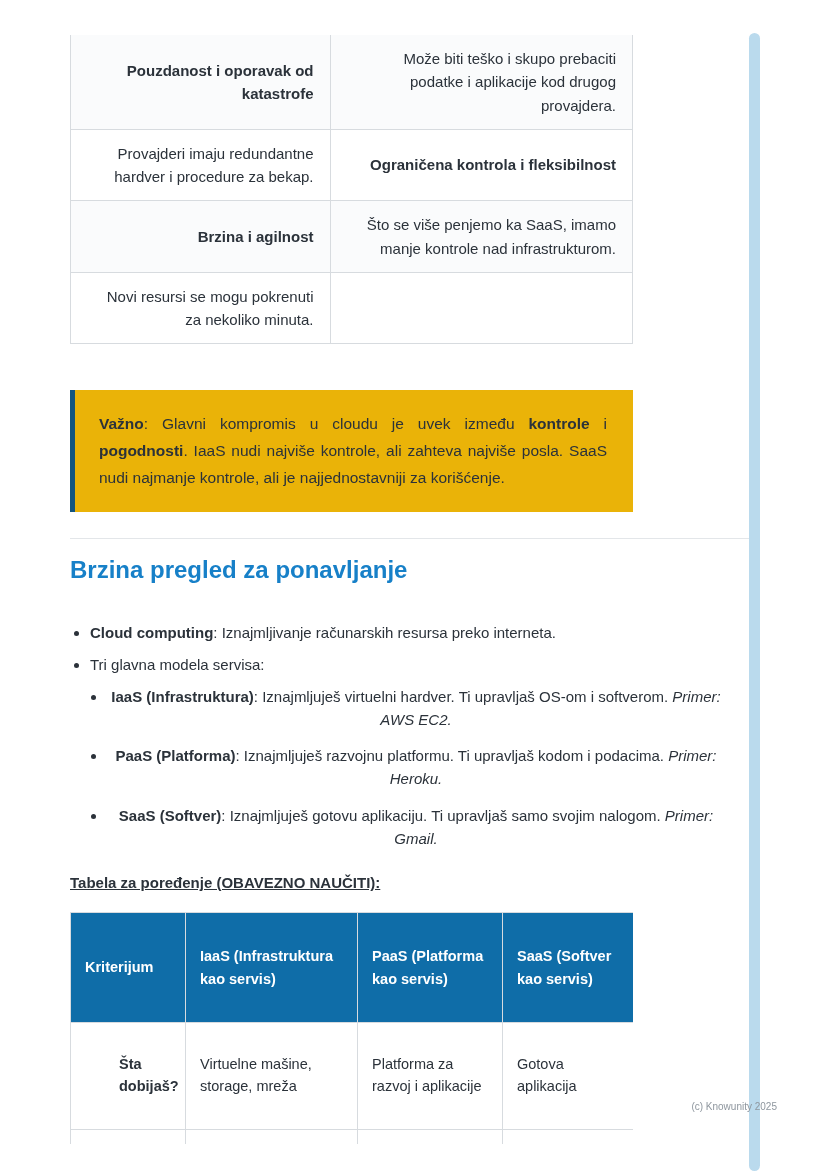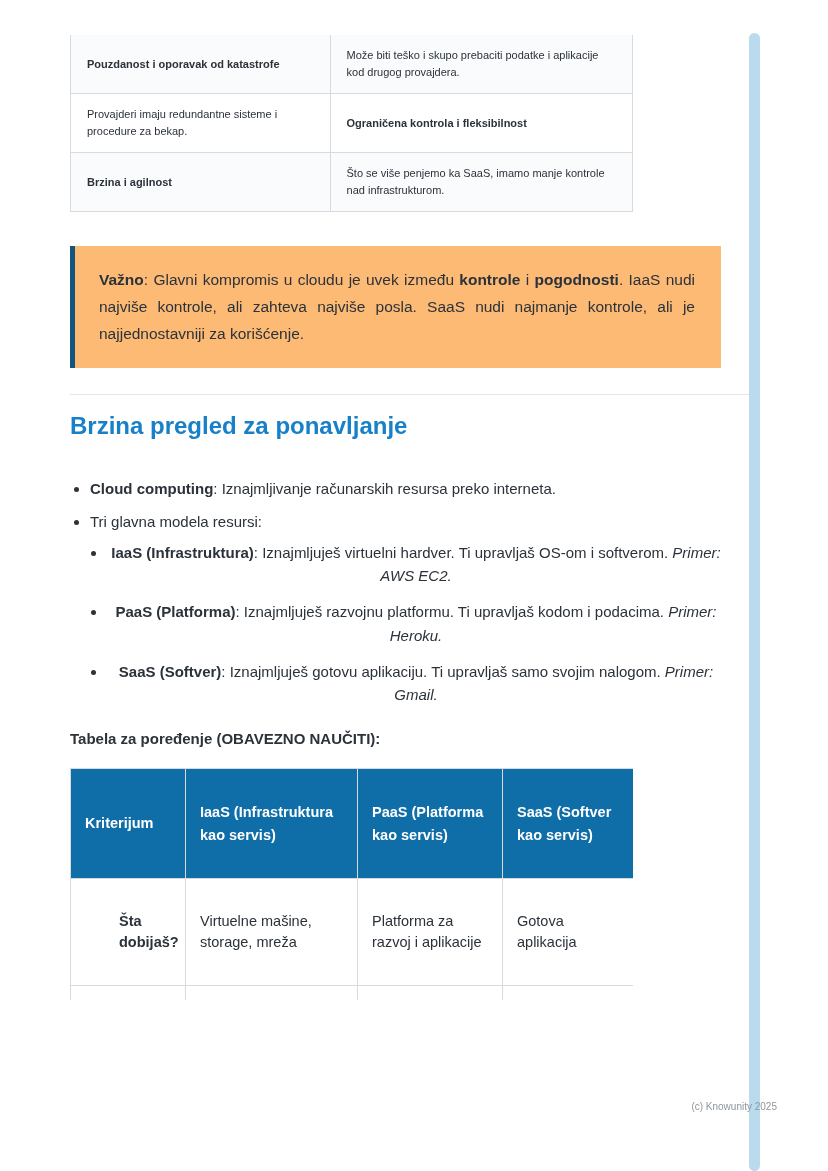--- a/index.html
+++ b/index.html
@@ -1,43 +1,43 @@
 <!DOCTYPE html>
 <html><head>
 <meta charset="utf-8">
 <style>
   * { margin:0; padding:0; box-sizing:border-box; }
   body { font-family:"Liberation Sans", sans-serif; background:#ffffff; }
   .page { position:relative; width:828px; height:1171px; background:#ffffff; overflow:hidden; color:#2b323a; }
   .content { position:absolute; left:70px; top:35px; width:690px; }
 
   
-  table.pros { border-collapse:collapse; width:563px; font-size:11px; }
+  table.pros { border-collapse:collapse; width:563px; font-size:15px;text-align:right; }
   table.pros td { border:1px solid #d7dbdf; padding:12px 16px; vertical-align:middle; line-height:1.55; }
   table.pros tr:first-child td { border-top:none; }
   table.pros td.cL { width:260px; }
   table.pros td.cR { width:303px; }
   table.pros tr:nth-child(odd) td { background:#fafbfc; }
   .b { font-weight:bold; }
 
   
-  .callout { margin-top:34px; width:651px; background:#fdba74; border-left:5px solid #14557e;
+  .callout { margin-top:46px; width:563px; background:#eab308; border-left:5px solid #14557e;
              padding:21px 26px 21px 24px; font-size:15.5px; line-height:1.72; text-align:justify; }
 
   .divider { margin-top:26px; width:688px; border:none; border-top:1px solid #e3e6e9; height:0; }
 
   .heading { margin-top:17px; font-size:24px; font-weight:bold; color:#1780c8; }
 
   ul.main { margin-top:37px; padding-left:20px; font-size:15px; line-height:1.55; width:655px; list-style:disc; }
   ul.main > li { margin-bottom:9px; }
   ul.subs { margin-top:8px; padding-left:17px; list-style:disc;text-align:center; }
   ul.subs > li { margin-bottom:13px; }
   em.primer { font-style:italic; }
 
-  .table-title { margin-top:24px; font-size:15px; font-weight:bold; }
+  .table-title { margin-top:24px; font-size:15px; font-weight:bold;text-decoration:underline; }
 
   
   .cmp-wrap { margin-top:21px; width:563px; height:232px; overflow:hidden; }
   table.cmp { border-collapse:collapse; width:563px; table-layout:fixed; font-size:14.5px; }
   table.cmp th { background:#0f6da8; color:#ffffff; font-weight:600; text-align:left;
                  padding:12px 14px; border:1px solid #d7dbdf; vertical-align:middle; line-height:1.6; }
   table.cmp td { border:1px solid #d7dbdf; padding:12px 14px; vertical-align:middle; line-height:1.5; }
   table.cmp tr.hrow { height:110px; }
   table.cmp tr.drow { height:107px; }
   table.cmp tr.partial { height:40px; }
@@ -53,44 +53,48 @@
 <div class="page">
   <div class="content">
 
     <table class="pros">
       <tbody>
           <tr>
         <td class="cL b">Pouzdanost i oporavak od katastrofe</td>
         <td class="cR">Može biti teško i skupo prebaciti podatke i aplikacije kod drugog provajdera.</td>
       </tr>
       <tr>
-        <td class="cL">Provajderi imaju redundantne sisteme i procedure za bekap.</td>
+        <td class="cL">Provajderi imaju redundantne hardver i procedure za bekap.</td>
         <td class="cR b">Ograničena kontrola i fleksibilnost</td>
       </tr>
       <tr>
         <td class="cL b">Brzina i agilnost</td>
         <td class="cR">Što se više penjemo ka SaaS, imamo manje kontrole nad infrastrukturom.</td>
+      </tr>
+      <tr>
+        <td class="cL">Novi resursi se mogu pokrenuti za nekoliko minuta.</td>
+        <td class="cR"></td>
       </tr>
     </tbody>
       </table>
 
     <div class="callout">
       <strong>Važno</strong><span>: Glavni kompromis u cloudu je uvek između </span><strong>kontrole</strong><span> i </span><strong>pogodnosti</strong><span>. IaaS nudi najviše kontrole, ali zahteva najviše posla. SaaS nudi najmanje kontrole, ali je najjednostavniji za korišćenje.</span>
     </div>
 
     <hr class="divider">
 
     <h2 class="heading">Brzina pregled za ponavljanje</h2>
 
     <ul class="main">
       <li>
         <strong>Cloud computing</strong><span>: Iznajmljivanje računarskih resursa preko interneta.</span>
       </li>
       <li>
-        <span>Tri glavna modela resursi:</span>
+        <span>Tri glavna modela servisa:</span>
         <ul class="subs">
           <li>
             <strong>IaaS (Infrastruktura)</strong><span>: Iznajmljuješ virtuelni hardver. Ti upravljaš OS-om i softverom. </span><em class="primer">Primer: AWS EC2.</em>
           </li>
           <li>
             <strong>PaaS (Platforma)</strong><span>: Iznajmljuješ razvojnu platformu. Ti upravljaš kodom i podacima. </span><em class="primer">Primer: Heroku.</em>
           </li>
           <li>
             <strong>SaaS (Softver)</strong><span>: Iznajmljuješ gotovu aplikaciju. Ti upravljaš samo svojim nalogom. </span><em class="primer">Primer: Gmail.</em>
           </li>

